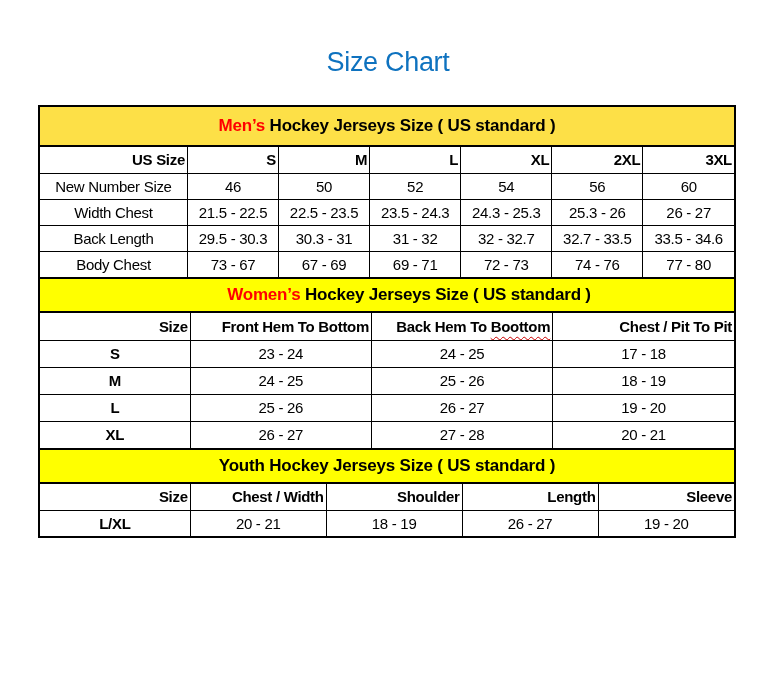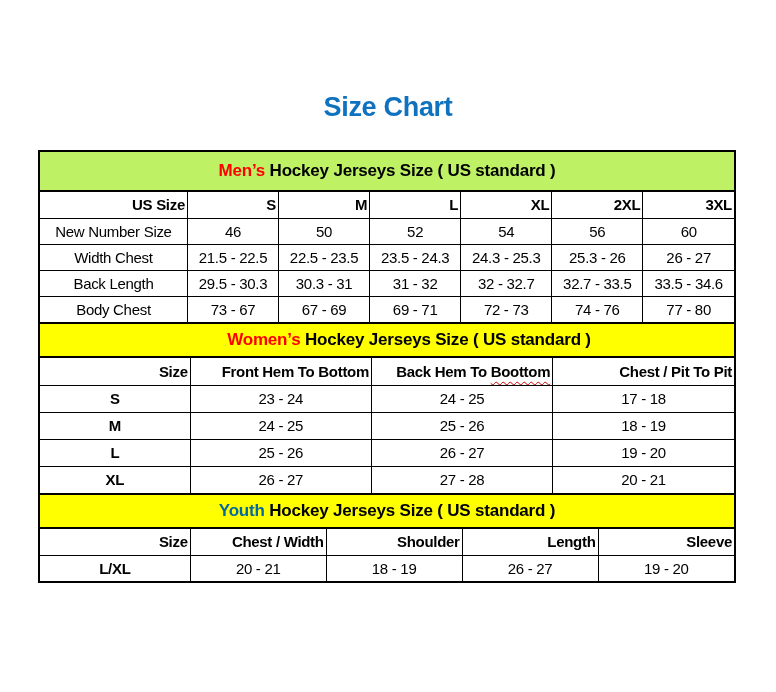--- a/index.html
+++ b/index.html
@@ -10,26 +10,26 @@
     color: #000;
   }
   .page {
     position: relative;
     width: 776px;
     height: 692px;
     background: #ffffff;
     overflow: hidden;
   }
   .page-title {
-    margin: 92px 0 0 0;
+    margin: 47px 0 0 0;
     height: 30px;
     line-height: 30px;
     text-align: center;
     font-size: 27px;
-    font-weight: bold;
+    font-weight: normal;
     color: #0E72BF;
     letter-spacing: -0.3px;
   }
   .size-chart {
     box-sizing: border-box;
     margin: 28px 0 0 38px;
     width: 698px;
     border: 2.5px solid #000;
     background: #fff;
   }
@@ -87,21 +87,21 @@
 </head>
 <body>
 
 <div class="page">
 
   <h1 class="page-title" style="color: rgb(14, 114, 191);">Size Chart</h1>
 
   <div class="size-chart">
 
     <section class="sec sec-mens">
-      <div class="band" style="background: #bef264;"><span class="band-red" style="color: rgb(255, 0, 0);">Men’s</span><span> </span><span>Hockey Jerseys Size ( US standard )</span></div>
+      <div class="band" style="background: #fde047;"><span class="band-red" style="color: rgb(255, 0, 0);">Men’s</span><span> </span><span>Hockey Jerseys Size ( US standard )</span></div>
       <table class="grid">
           <thead>
             <tr>
               <th>US Size</th>
               <th>S</th>
               <th>M</th>
               <th>L</th>
               <th>XL</th>
               <th>2XL</th>
               <th>3XL</th>
@@ -182,21 +182,21 @@
               <td>XL</td>
               <td>26 - 27</td>
               <td>27 - 28</td>
               <td>20 - 21</td>
             </tr>
           </tbody>
         </table>
     </section>
 
     <section class="sec sec-youth">
-      <div class="band" style="background: rgb(255, 255, 0);"><span class="band-red" style="color: #0369a1;">Youth</span><span> </span><span>Hockey Jerseys Size ( US standard )</span></div>
+      <div class="band" style="background: rgb(255, 255, 0);"><span class="band-red" style="color: #000000;">Youth</span><span> </span><span>Hockey Jerseys Size ( US standard )</span></div>
       <table class="grid">
           <thead>
             <tr>
               <th>Size</th>
               <th>Chest / Width</th>
               <th>Shoulder</th>
               <th>Length</th>
               <th>Sleeve</th>
             </tr>
           </thead>

